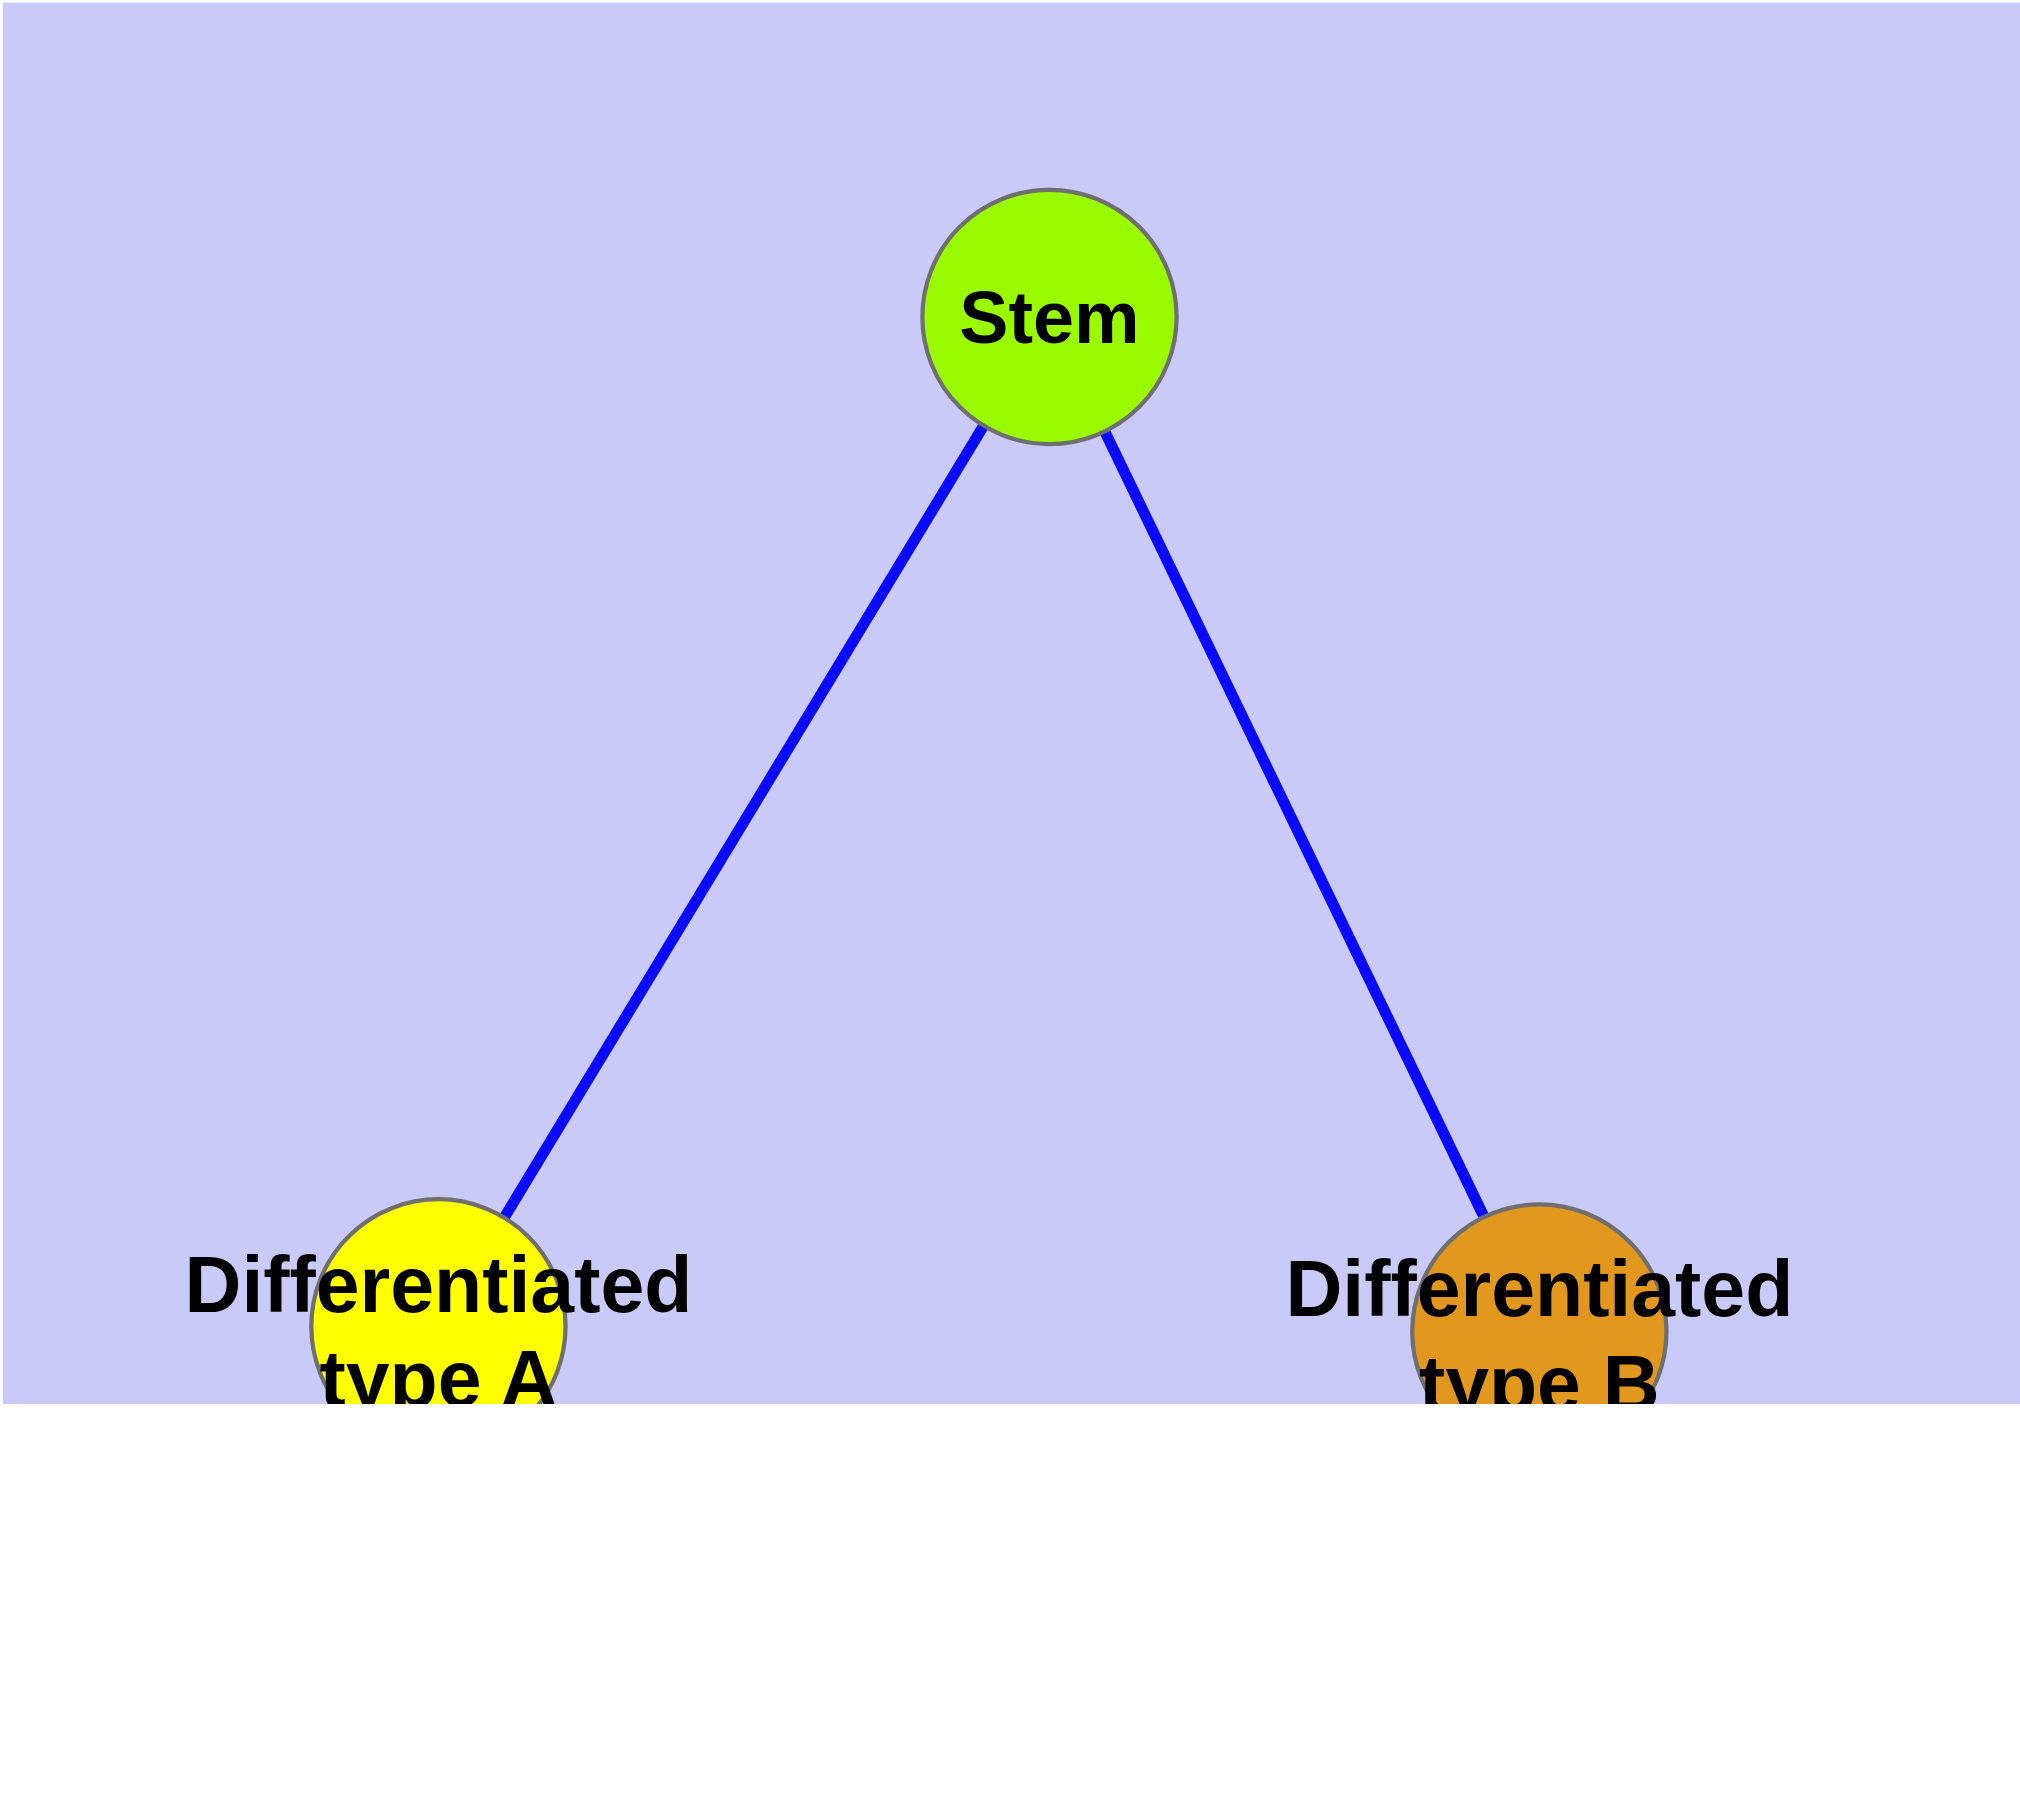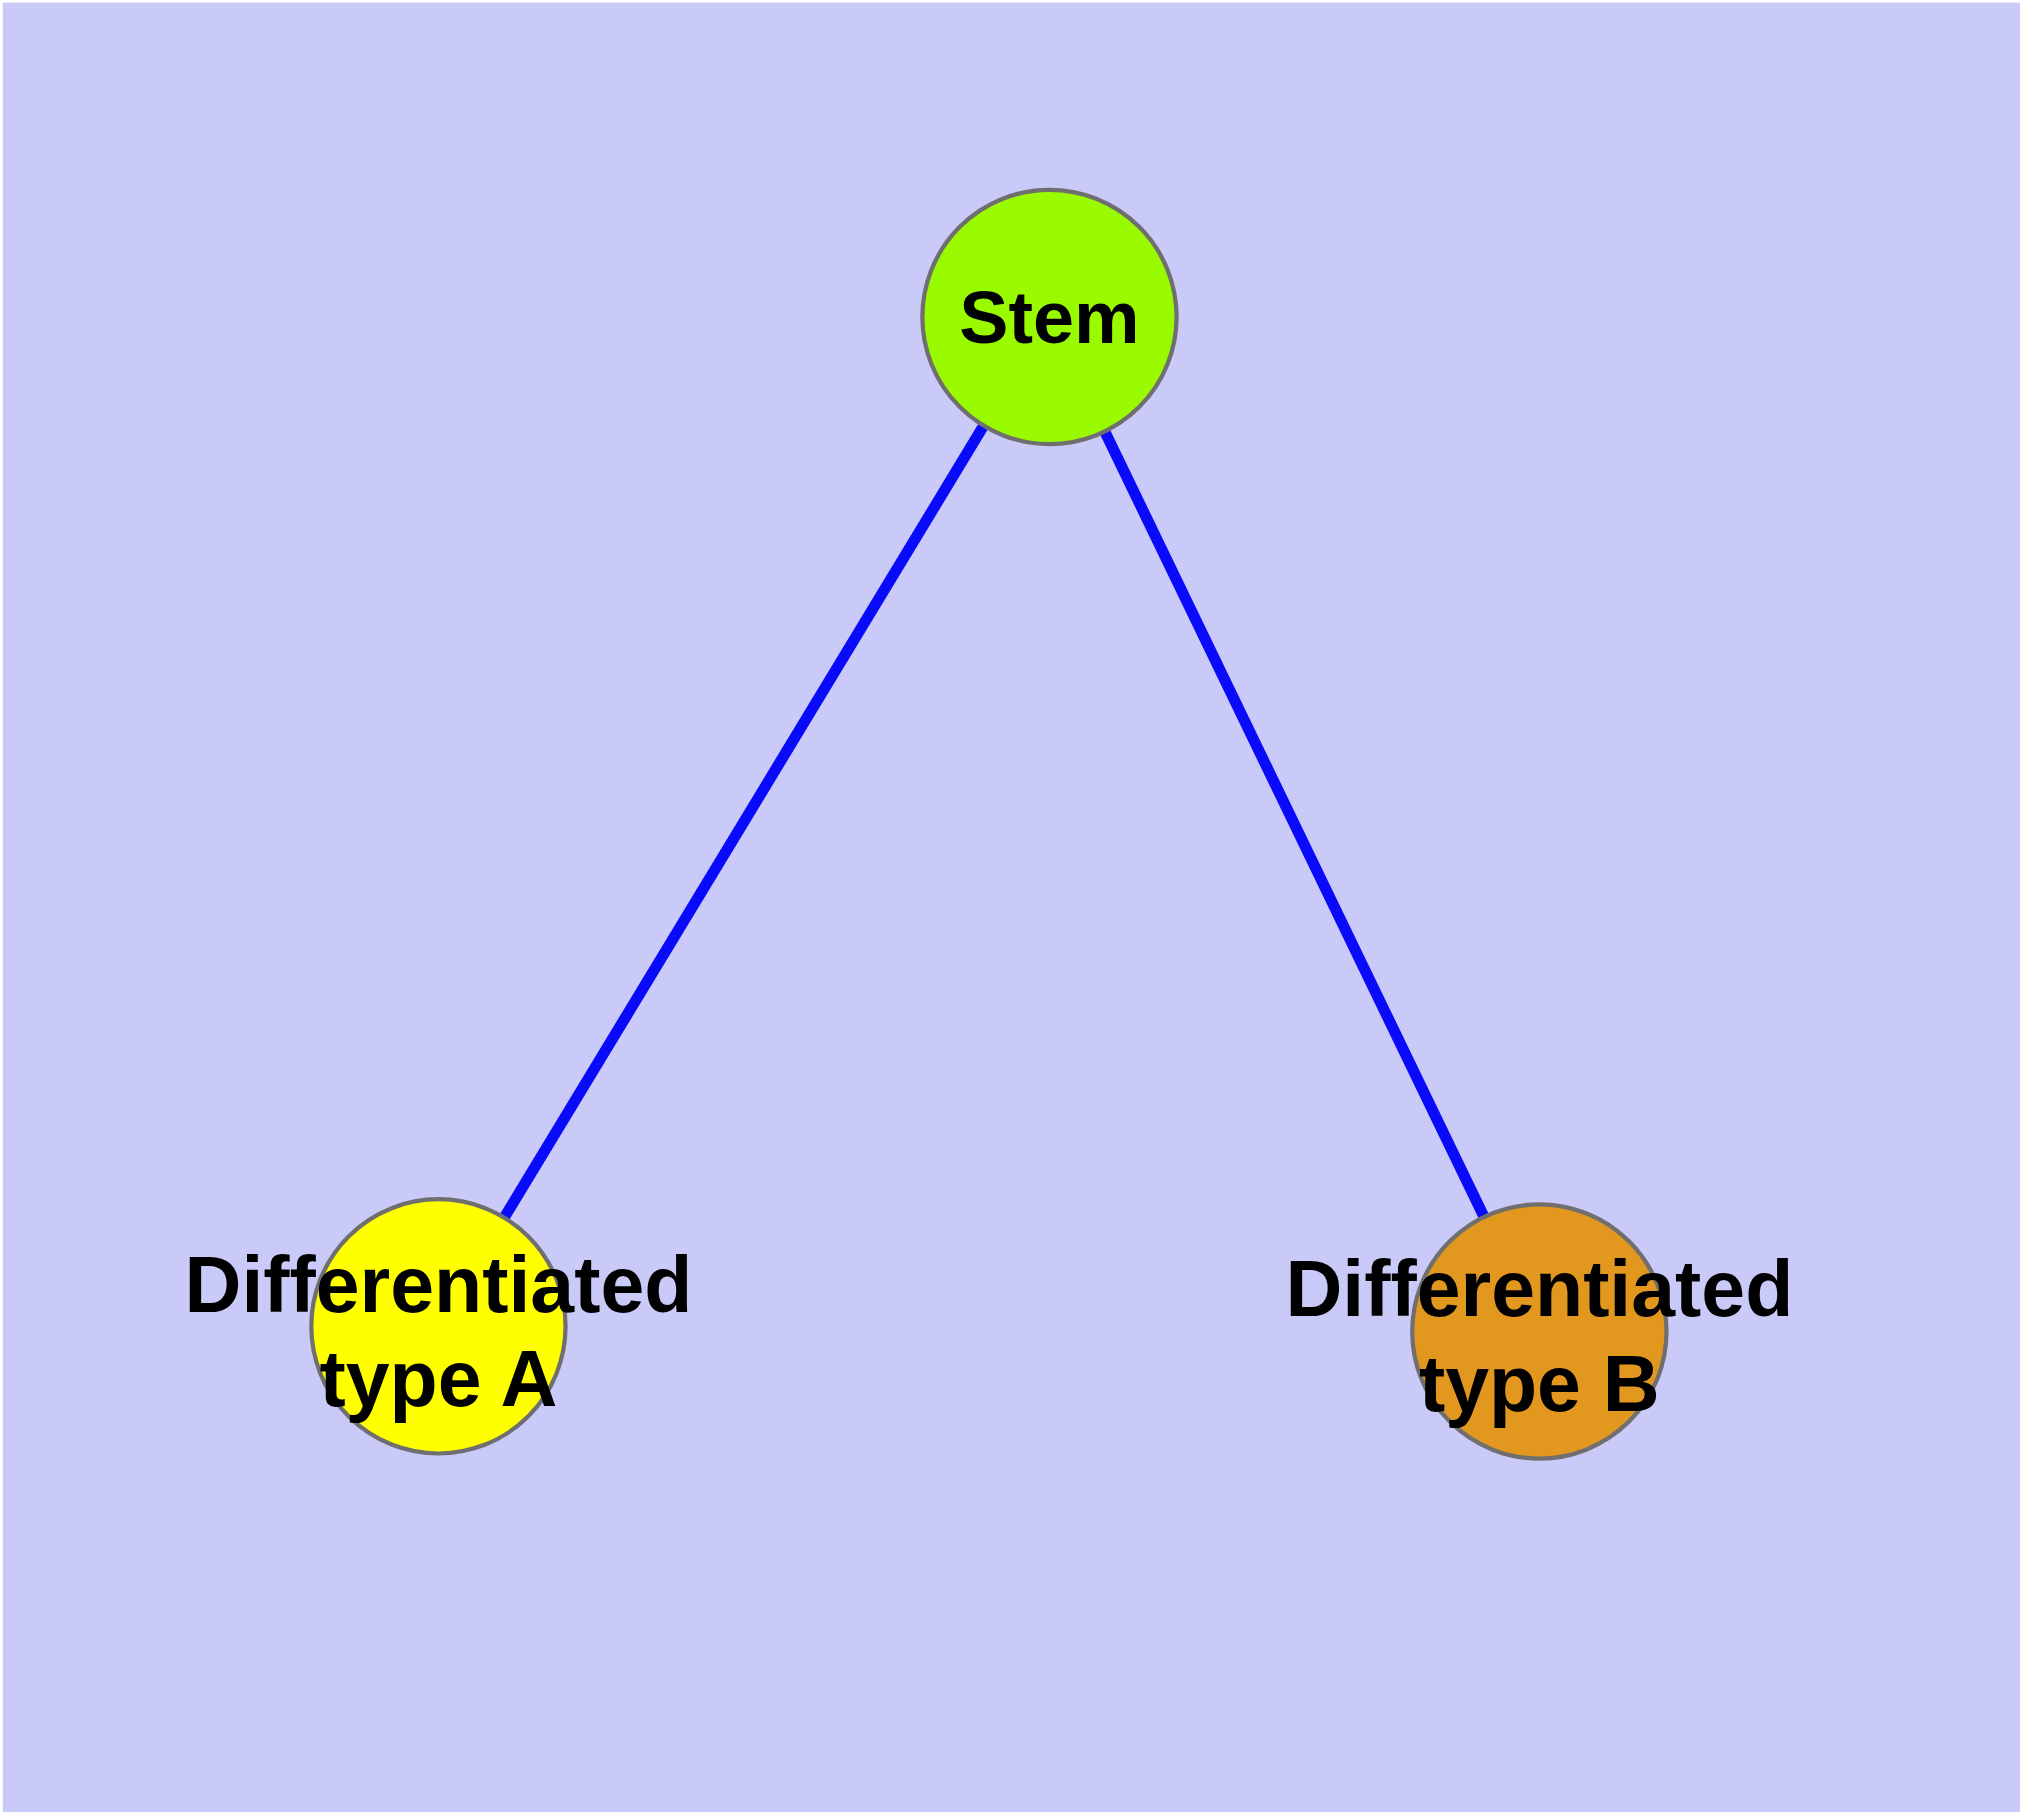--- a/index.html
+++ b/index.html
@@ -3,21 +3,21 @@
 <meta charset="utf-8">
 <style>
   html, body {
     margin: 0;
     padding: 0;
     background: #ffffff;
   }
   .canvas-wrap {
     position: relative;
     width: 2021px;
-    height: 1812px;
+    height: 1404px;
     font-family: "Liberation Sans", sans-serif;
   }
   svg {
     display: block;
   }
   .node-label {
     font-family: "Liberation Sans", sans-serif;
     font-weight: bold;
   }
   .label-main {

